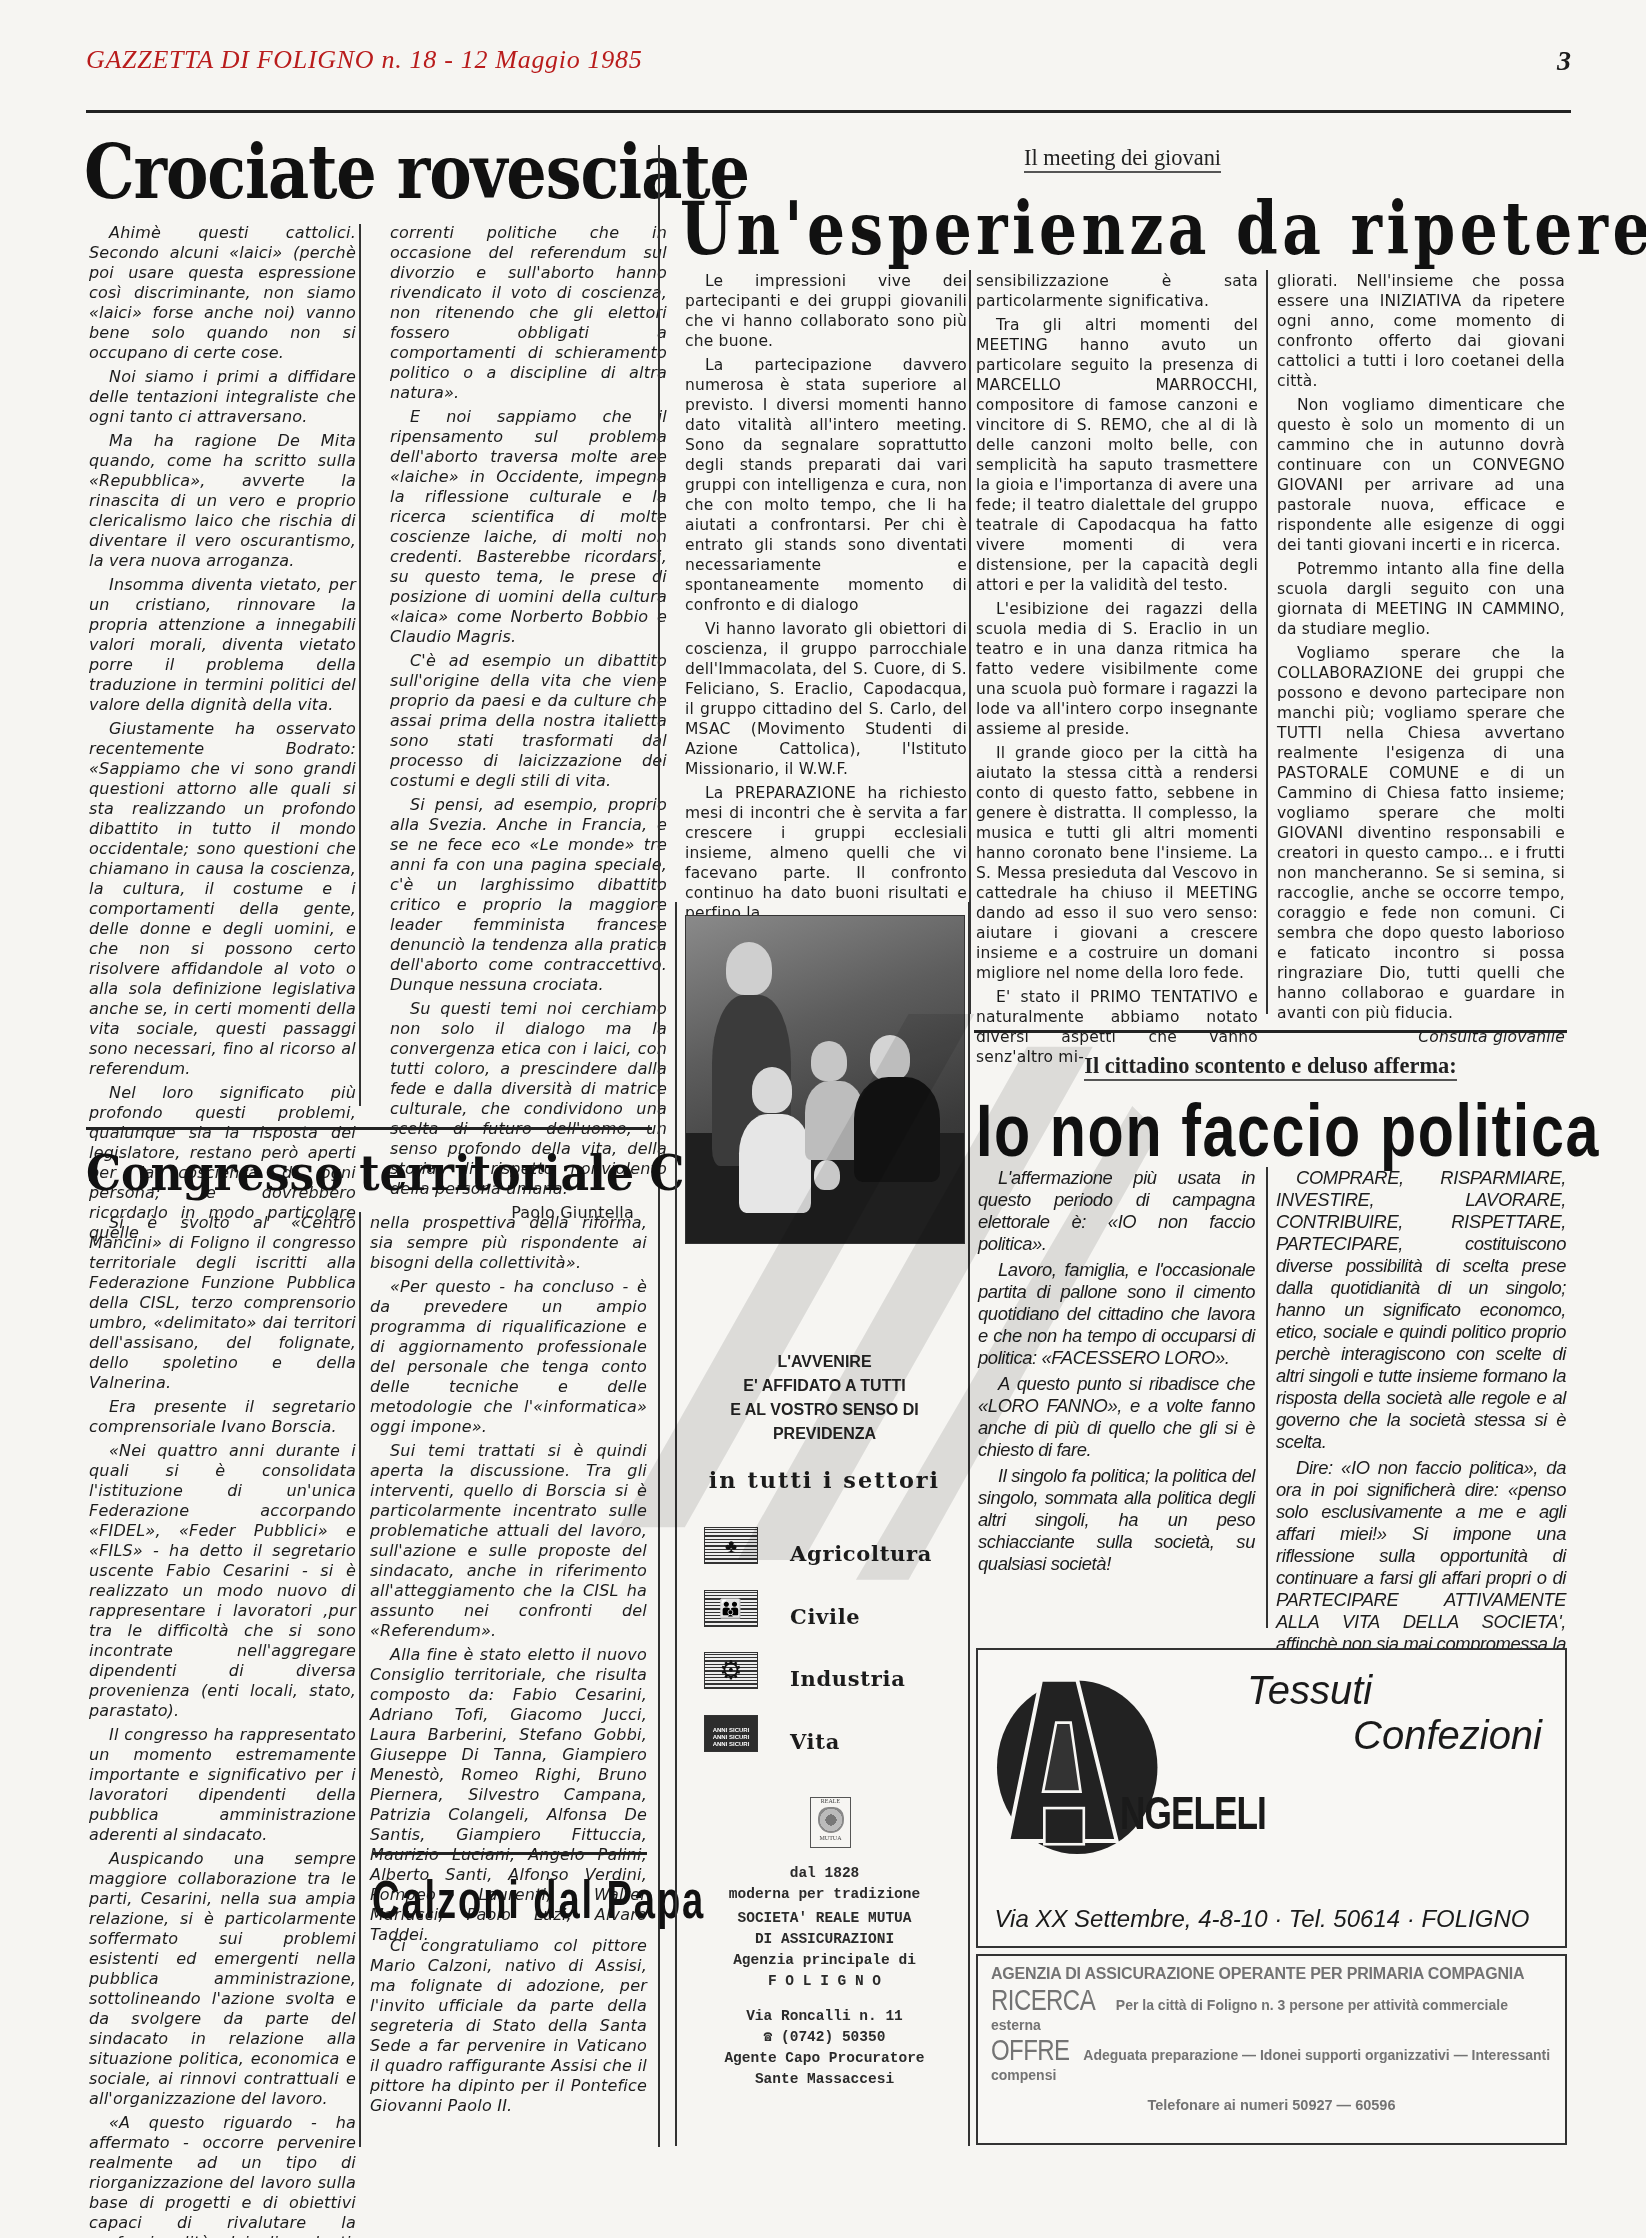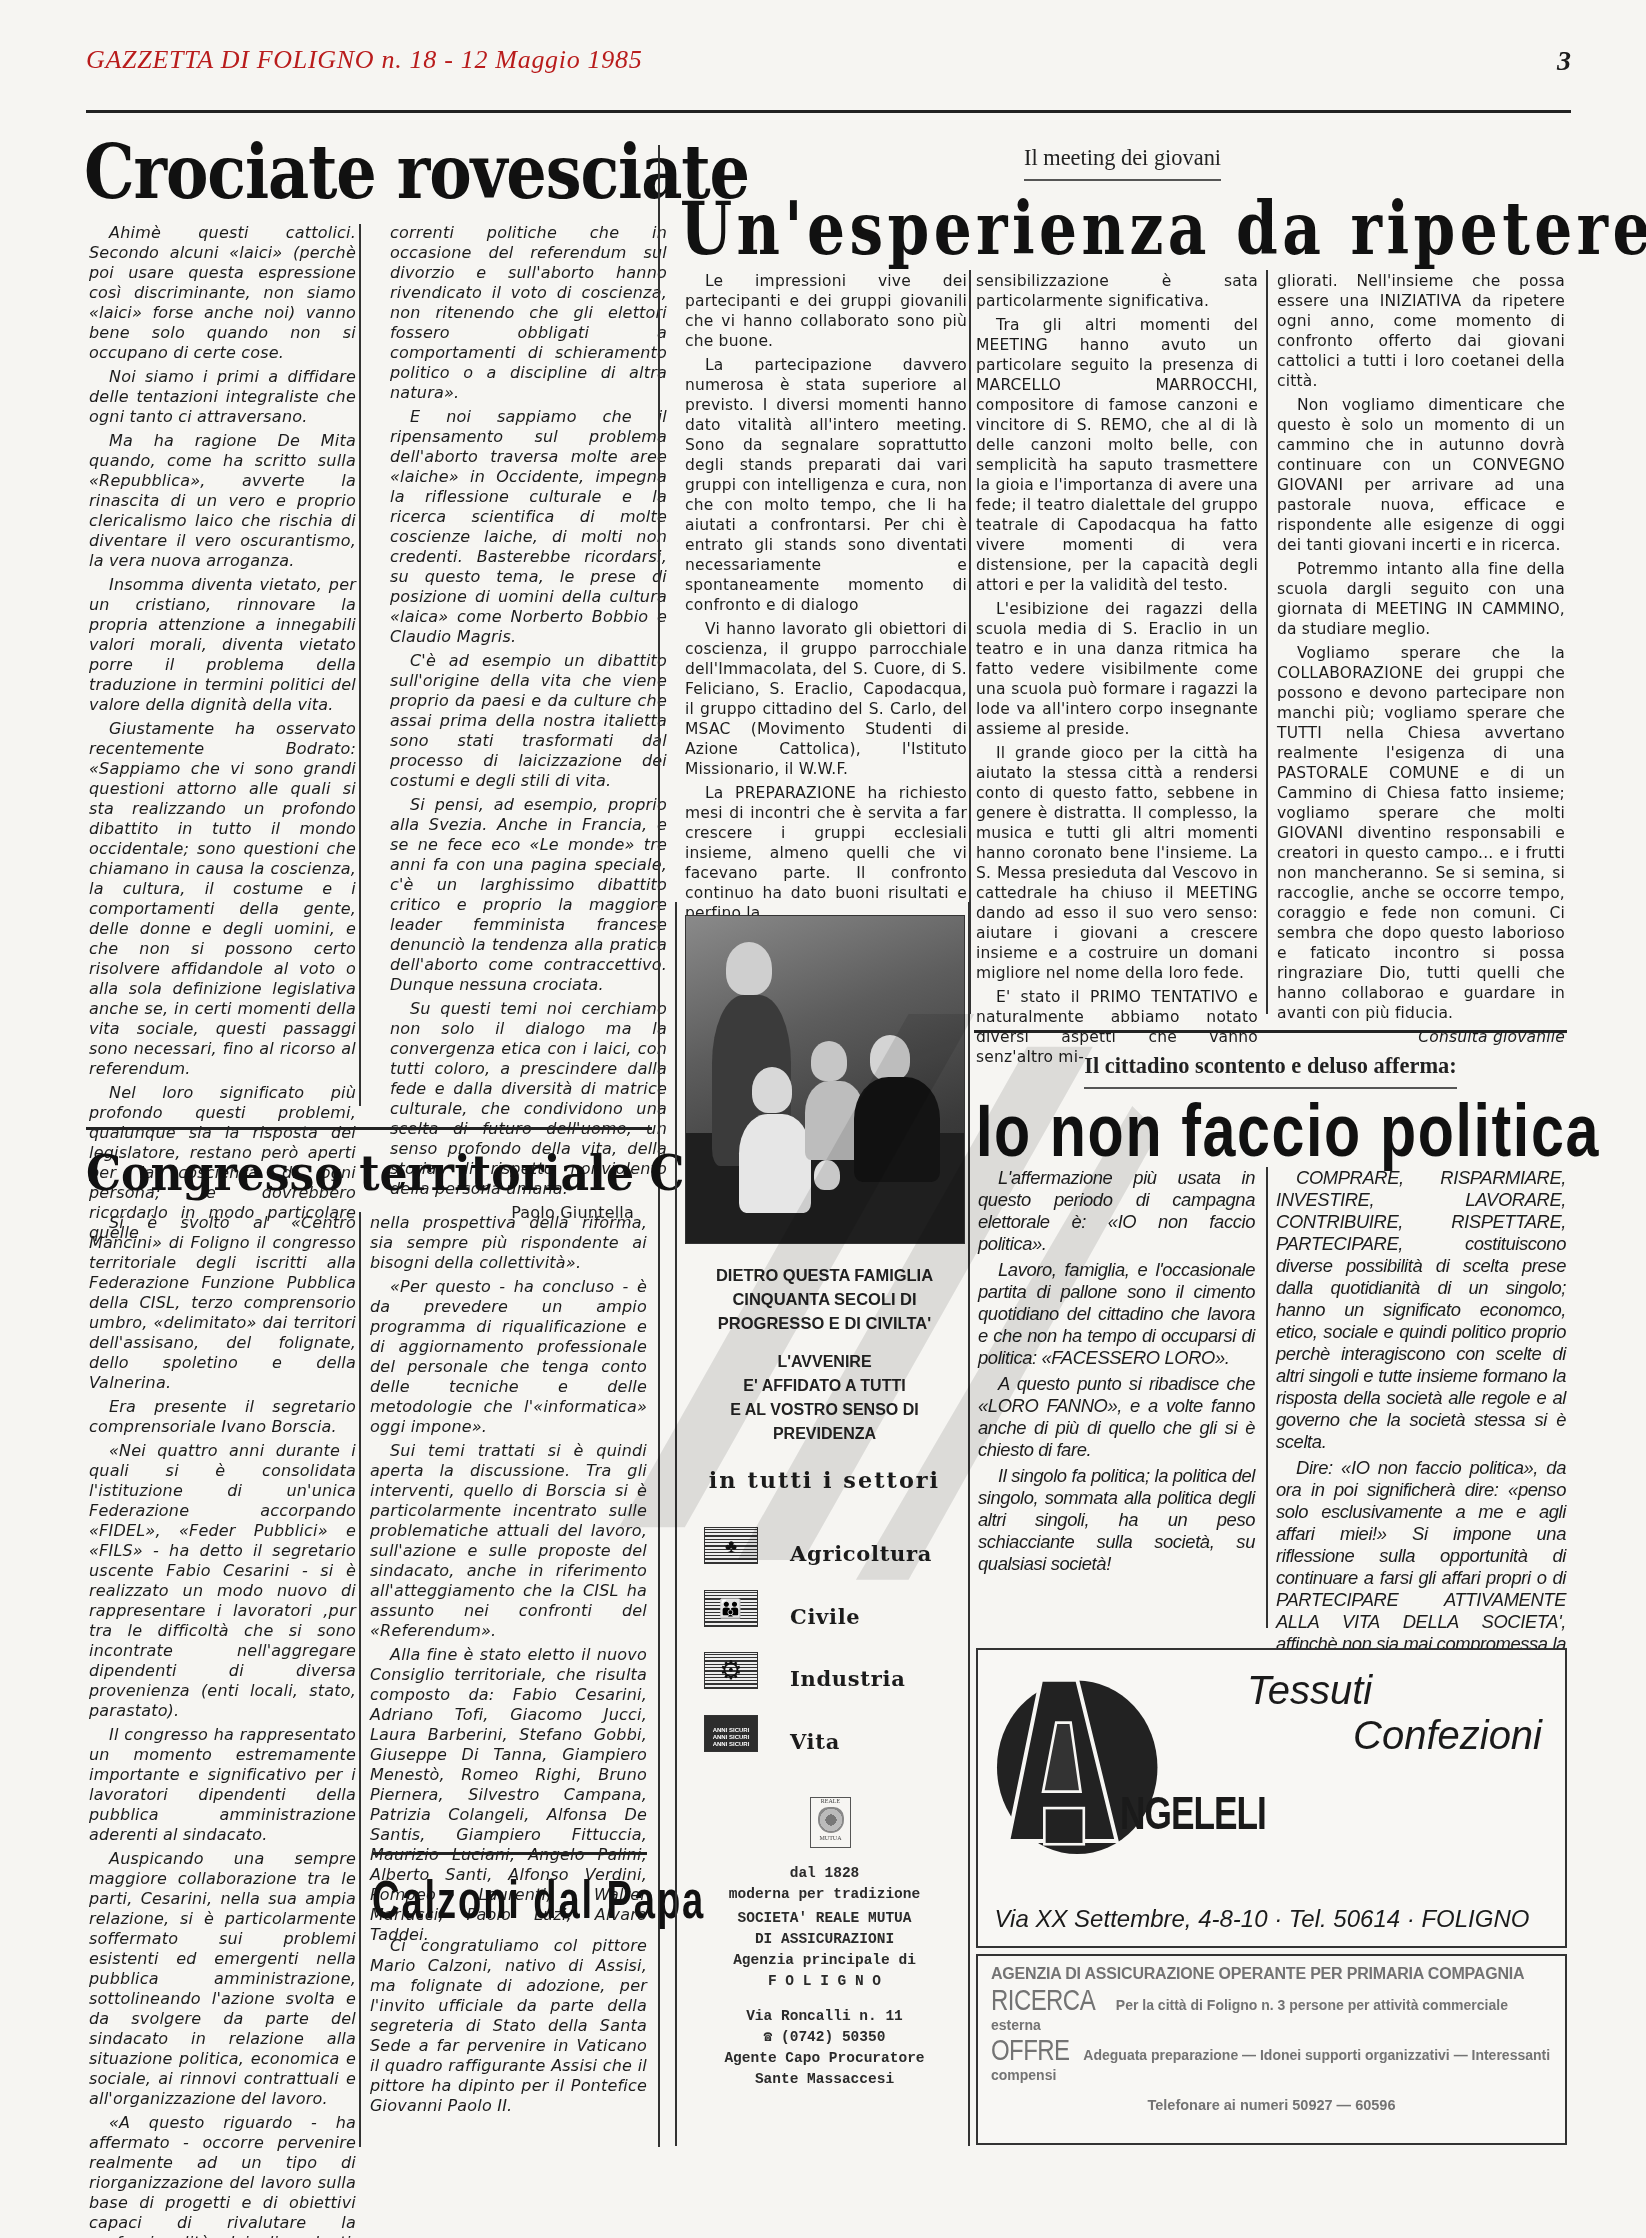--- a/index.html
+++ b/index.html
@@ -17,21 +17,21 @@
   .col p { text-indent: 20px; margin-bottom: 4px; }
   .italic { font-style: italic; }
   .wide { font-family: "DejaVu Sans", sans-serif; font-size: 16px; line-height: 20px; letter-spacing: 0.2px; }
   .cond { font-family: "Liberation Sans", sans-serif; font-size: 18.4px; line-height: 22px; letter-spacing: -0.4px; }
   .sign { text-align: right; text-indent: 0 !important; margin-top: 4px; }
 
   .vrule { position: absolute; width: 2px; background: #333; }
   .hrule { position: absolute; height: 2.6px; background: #222; }
 
   .kicker { font-family: "Liberation Serif", serif; font-size: 22.4px; color: #222; text-align: center; }
-  .kicker span { display: inline-block; border-bottom: 2px solid #555; padding-bottom: 8px; }
+  .kicker span { display: inline-block; border-bottom: 2px solid #555; padding-bottom: 0; }
 
   
   .ad-mutua { left: 678px; top: 915px; width: 293px; height: 1225px; }
   .photo { position: absolute; left: 6.6px; top: 0; width: 280px; height: 329px; background: linear-gradient(160deg, #8a8a8a 0%, #5d5d5d 35%, #3a3a3a 70%, #2a2a2a 100%); border: 1.3px solid #333; overflow: hidden; }
   .photo .fig { position: absolute; border-radius: 50% 50% 40% 40%; background: #d8d8d8; }
   .photo .dark { position: absolute; background: #1b1b1b; border-radius: 40% 40% 10% 10%; }
   .ad-caps { position: absolute; left: 0; width: 293px; text-align: center; font-family: "Liberation Sans", sans-serif; font-weight: bold; font-size: 16.5px; line-height: 24px; color: #222; }
   .settori { position: absolute; left: 0; width: 293px; text-align: center; font-family: "DejaVu Serif", serif; font-weight: bold; font-size: 22.4px; letter-spacing: 2px; }
   .sector { position: absolute; left: 26px; width: 250px; height: 53px; }
   .sector .ico { position: absolute; left: 0; top: 0; width: 54px; height: 37px; border: 1.3px solid #333; background: repeating-linear-gradient(0deg, #333 0 1.3px, #eee 1.3px 3.3px); display: flex; align-items: center; justify-content: center; font-size: 18.4px; color: #111; }
@@ -162,25 +162,20 @@
     <div class="dark" style="left:26px; top:79px; width:79px; height:171px; background:#3b3b3b;"></div>
     <div class="fig" style="left:66px; top:151px; width:40px; height:46px;"></div>
     <div class="dark" style="left:53px; top:198px; width:72px; height:99px; background:#e6e6e6;"></div>
     <div class="fig" style="left:125px; top:125px; width:36px; height:40px; background:#c6c6c6;"></div>
     <div class="dark" style="left:119px; top:165px; width:59px; height:79px; background:#bdbdbd;"></div>
     <div class="fig" style="left:184px; top:119px; width:40px; height:46px; background:#d4d4d4;"></div>
     <div class="dark" style="left:168px; top:161px; width:86px; height:105px; background:#141414;"></div>
     <div class="fig" style="left:128px; top:244px; width:26px; height:30px; background:#e0e0e0;"></div>
   </div>
 
-  <div class="ad-caps" style="top:348px;">
-    <div>DIETRO QUESTA FAMIGLIA</div>
-    <div>CINQUANTA SECOLI DI</div>
-    <div>PROGRESSO E DI CIVILTA'</div>
-  </div>
   <div class="ad-caps" style="top:435px; font-size:16px;">
     <div>L'AVVENIRE</div>
     <div>E' AFFIDATO A TUTTI</div>
     <div>E AL VOSTRO SENSO DI</div>
     <div>PREVIDENZA</div>
   </div>
   <div class="settori" style="top:552px;">in tutti i settori</div>
 
   <div class="sector" style="top:612px;">
     <span class="ico">♣</span>

